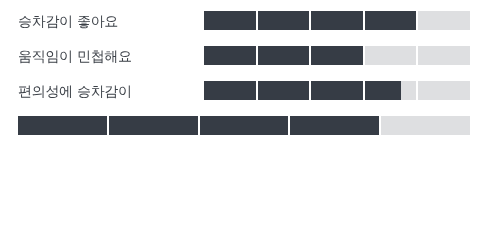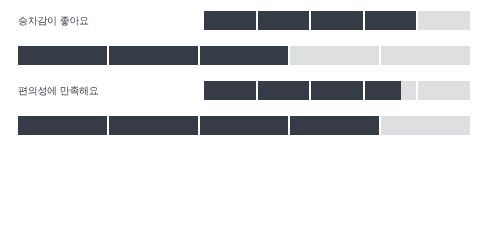--- a/index.html
+++ b/index.html
@@ -24,21 +24,21 @@
     padding: 3px 10px 0 18px;
   }
   .chart-row {
     display: flex;
     align-items: center;
     height: 35px;
   }
   .row-label {
     width: 186px;
     flex: 0 0 186px;
-    font-size: 10px;
+    font-size: 14px;
     line-height: 1;
     color: #3a3f46;
     letter-spacing: -0.3px;
     white-space: nowrap;
   }
   .row-gauge {
     flex: 1 1 auto;
     display: flex;
     gap: 2px;
     height: 19px;
@@ -79,20 +79,21 @@
         <div class="gauge-cell">
           <div class="fill" style="width: 100%;"></div>
         </div>
         <div class="gauge-cell">
           <div class="fill" style="width: 0%;"></div>
         </div>
       </div>
   </div>
 
   <div class="chart-row">
+    <div class="row-label">움직임이 민첩해요</div>
     <div class="row-gauge">
         <div class="gauge-cell">
           <div class="fill" style="width: 100%;"></div>
         </div>
         <div class="gauge-cell">
           <div class="fill" style="width: 100%;"></div>
         </div>
         <div class="gauge-cell">
           <div class="fill" style="width: 100%;"></div>
         </div>
@@ -100,21 +101,21 @@
           <div class="fill" style="width: 0%;"></div>
         </div>
         <div class="gauge-cell">
           <div class="fill" style="width: 0%;"></div>
         </div>
       </div>
   </div>
 
 
   <div class="chart-row">
-    <div class="row-label">편의성에 만족해요</div>
+    <div class="row-label">편의성에 승차감이</div>
     <div class="row-gauge">
         <div class="gauge-cell">
           <div class="fill" style="width: 100%;"></div>
         </div>
         <div class="gauge-cell">
           <div class="fill" style="width: 100%;"></div>
         </div>
         <div class="gauge-cell">
           <div class="fill" style="width: 100%;"></div>
         </div>

